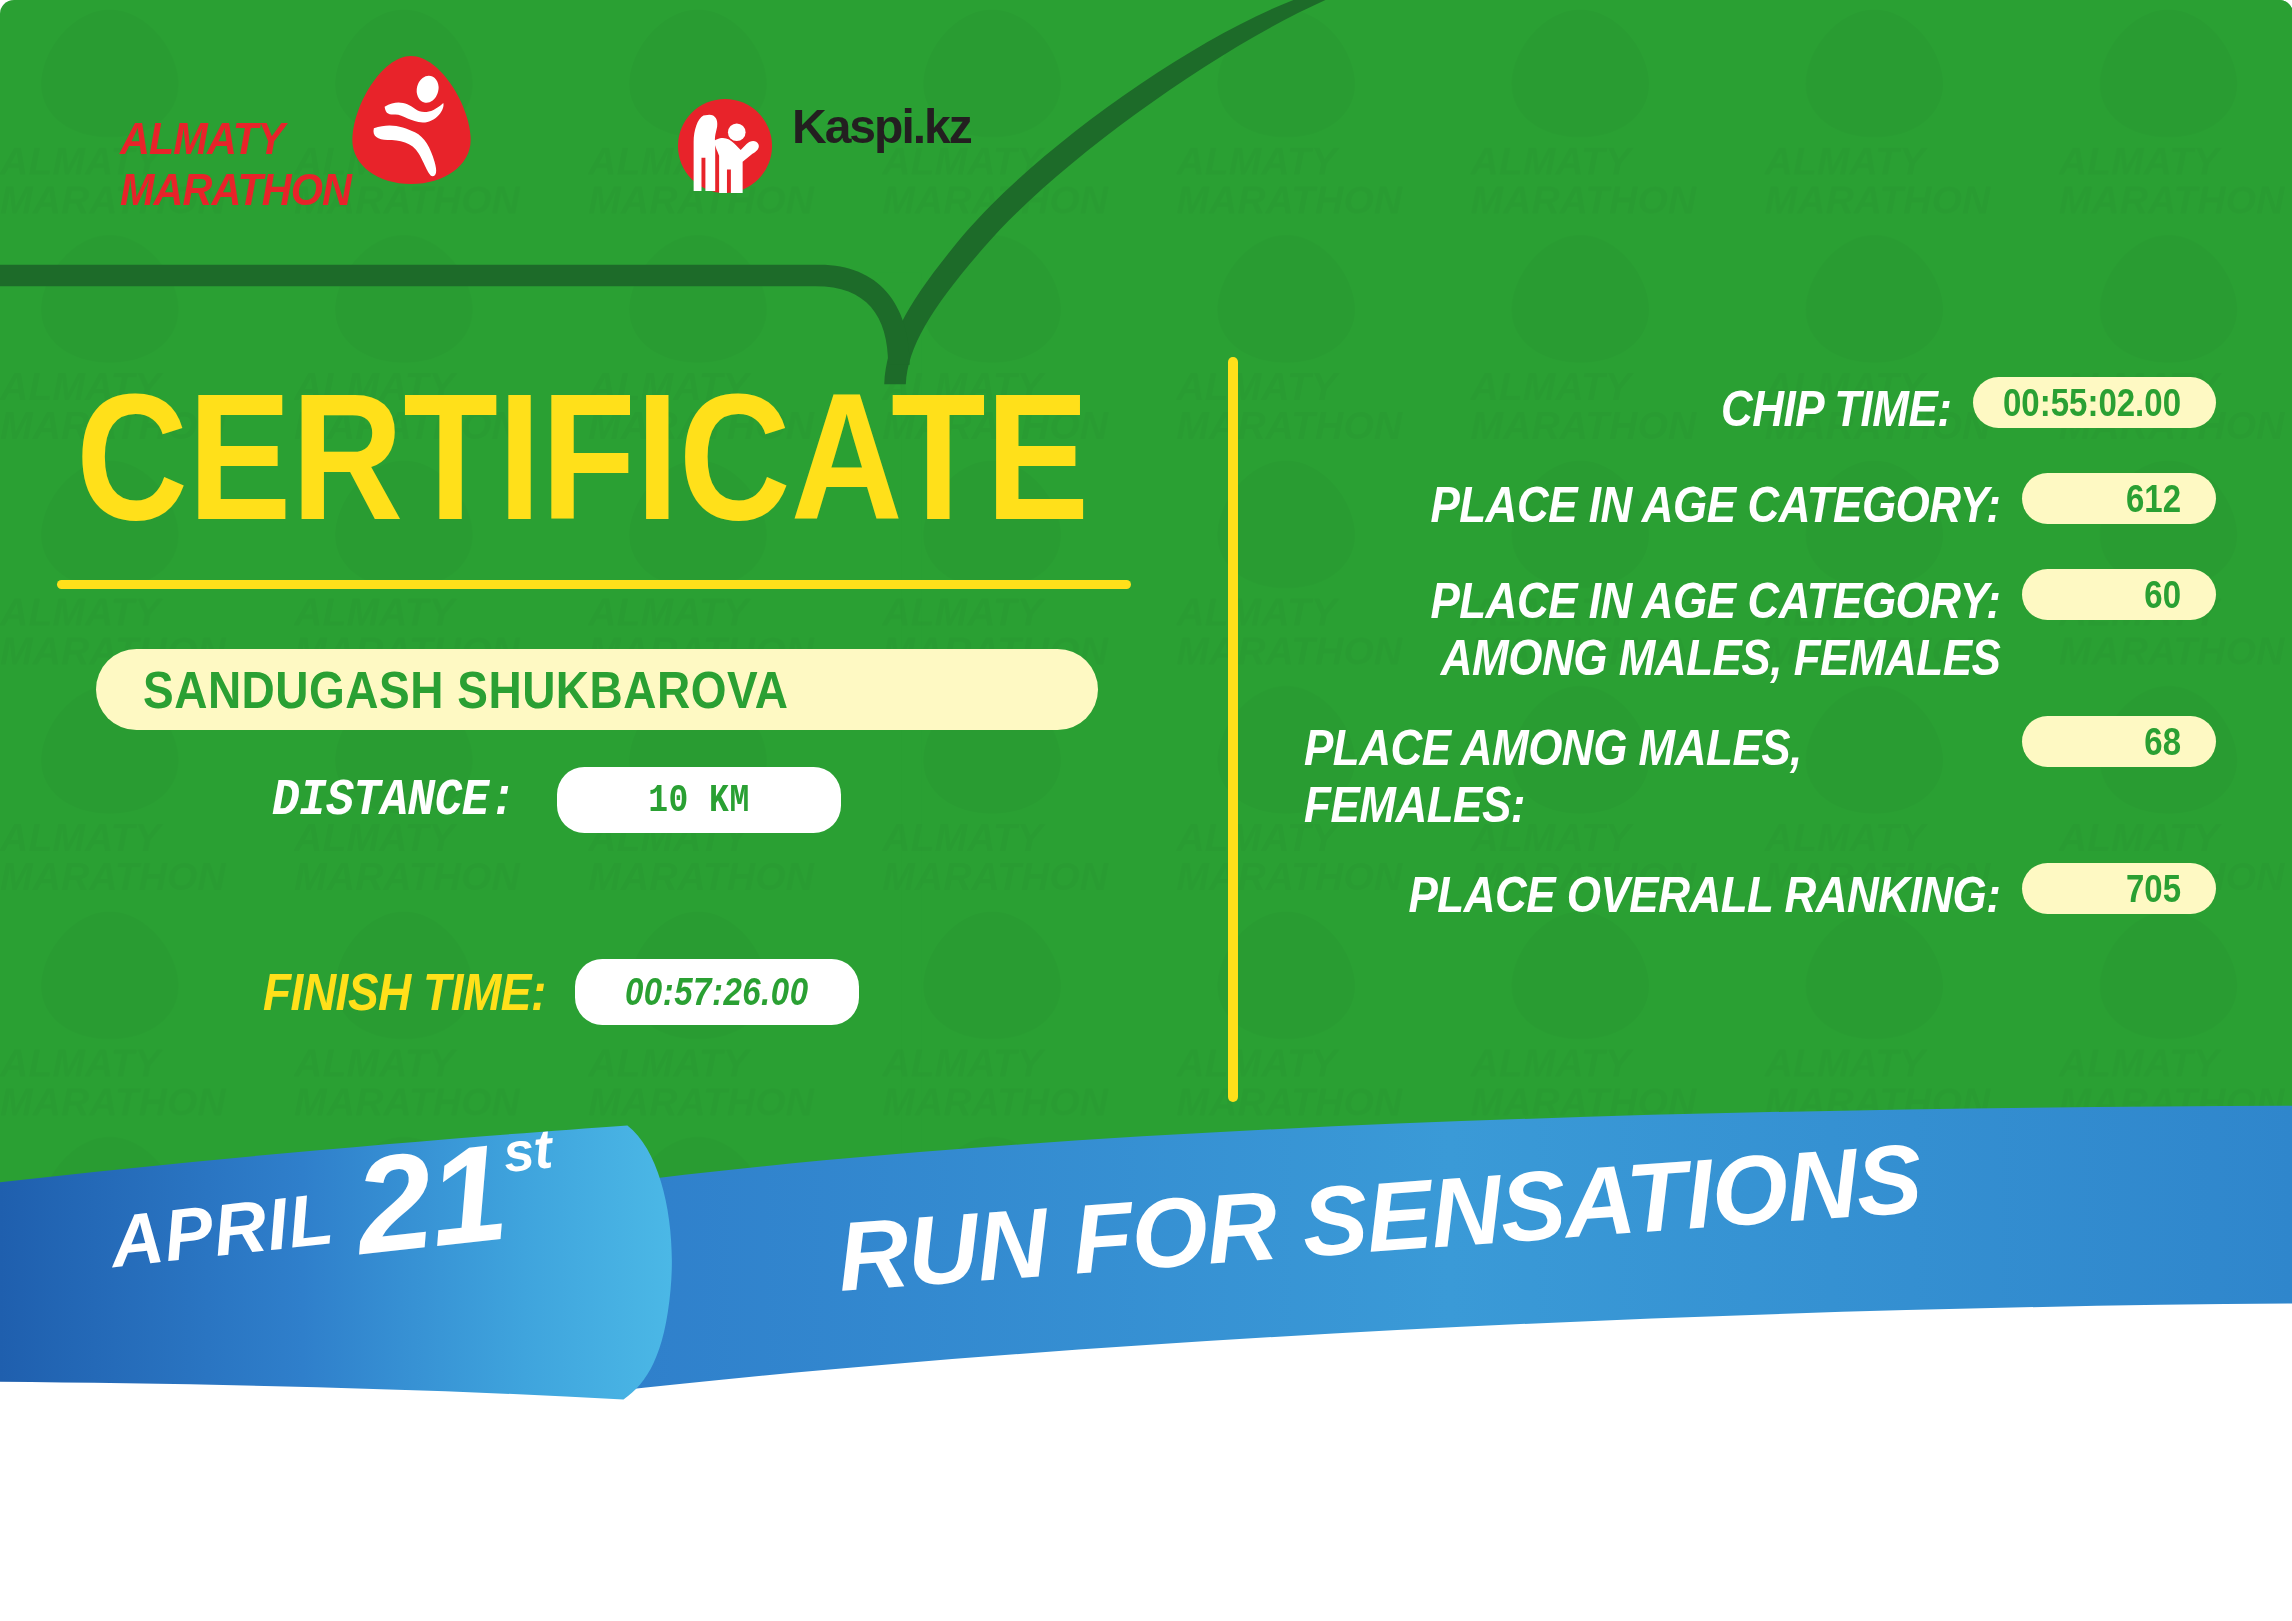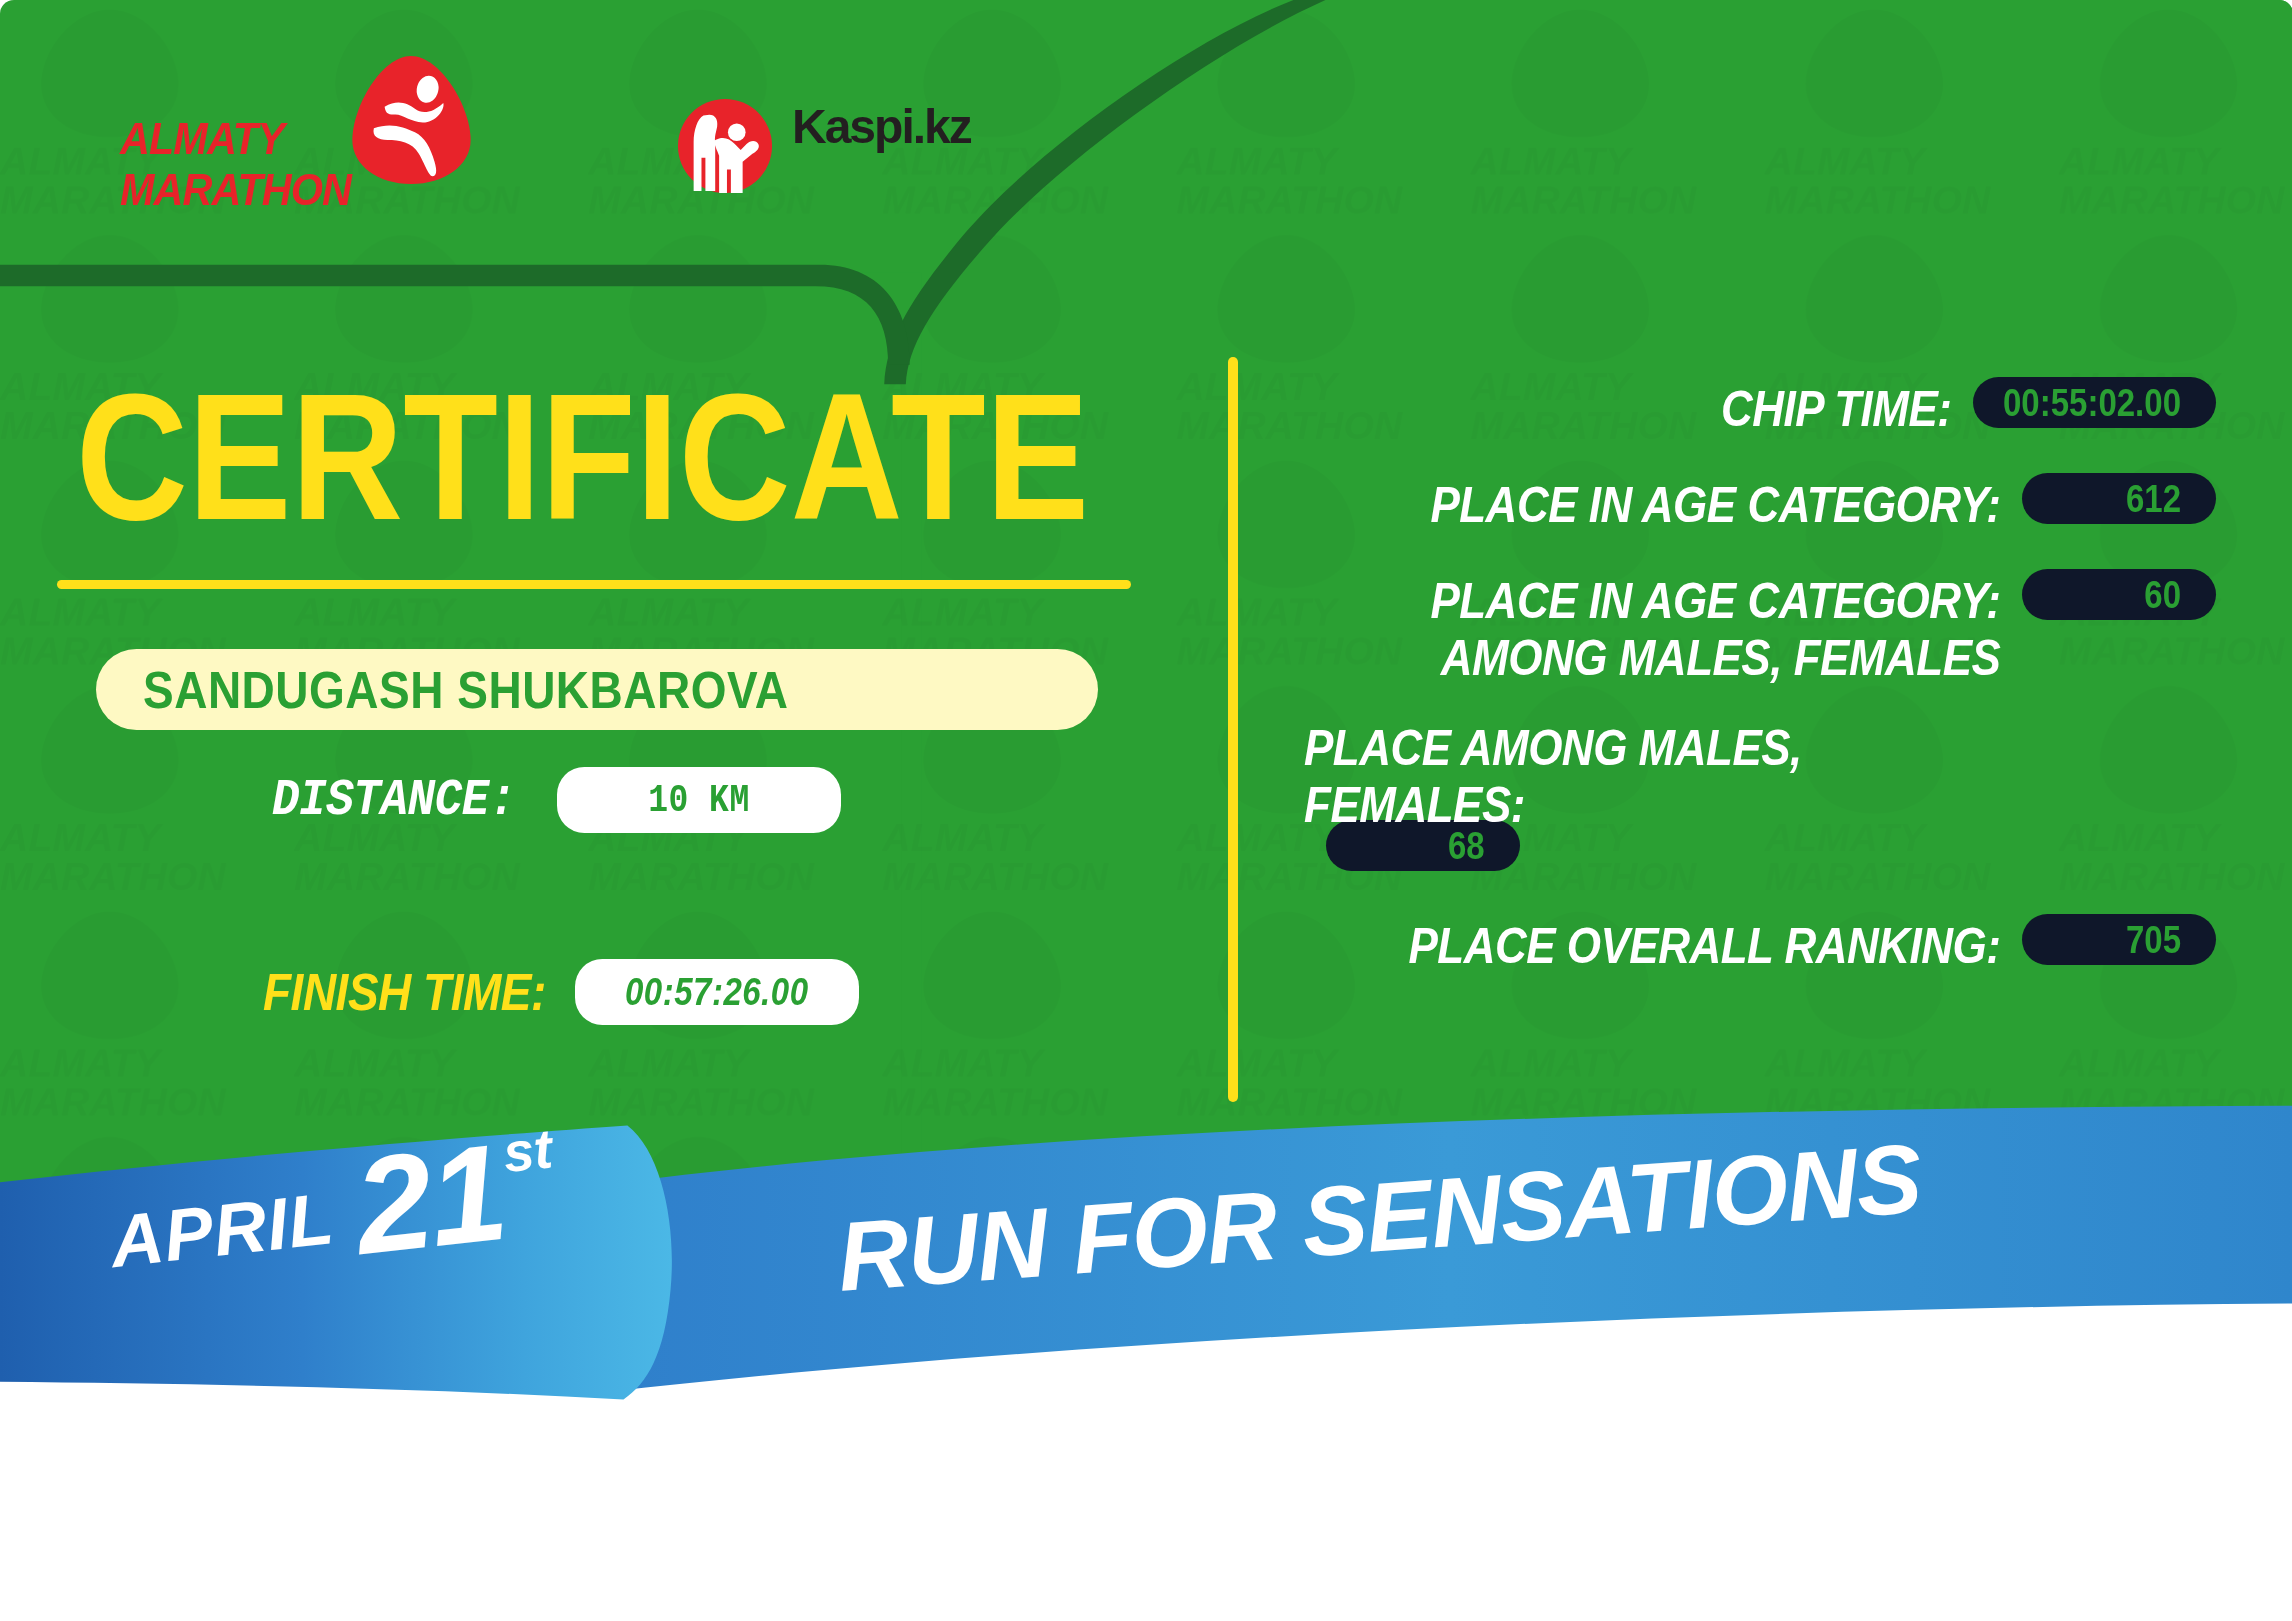--- a/index.html
+++ b/index.html
@@ -103,21 +103,21 @@
     justify-content:flex-end; 
   }
   .stat-label{
     color:#ffffff; font-size:44px; font-weight:bold; font-style:italic;
     line-height:51px; letter-spacing:-0.5px; flex:1 1 auto;
     transform:scaleY(1.13); transform-origin:left top;
     padding-top:2px;
   }
   .stat-label.align-right{ text-align:right; }
   .stat-pill{
-    flex:0 0 auto; width:194px; height:51px; background:#0f172a;
+    flex:0 0 auto; width:194px; height:51px; background:#fef9c3;
     border-radius:25.5px; display:flex; align-items:center;
     justify-content:flex-end; margin-left:21.6px;
   }
   .stat-value{
     color:#2aa033; font-size:33px; font-weight:bold; margin-right:35px;
     transform:scaleY(1.18);
   }
 
   
   .ribbon{ position:absolute; left:0; top:1098px; width:2293px; height:323px; }
@@ -254,21 +254,21 @@
       </span>
     </div>
 
     <div class="stat-row" style="margin-bottom:43px;">
       <span class="stat-label align-right">PLACE IN AGE CATEGORY:<br>AMONG MALES, FEMALES</span>
       <span class="stat-pill">
         <span class="stat-value">60</span>
       </span>
     </div>
 
-    <div class="stat-row" style="margin-bottom:43px;flex-direction:column;">
+    <div class="stat-row" style="margin-bottom:43px;">
       <span class="stat-label">PLACE AMONG MALES,<br>FEMALES:</span>
       <span class="stat-pill">
         <span class="stat-value">68</span>
       </span>
     </div>
 
     <div class="stat-row">
       <span class="stat-label align-right">PLACE OVERALL RANKING:</span>
       <span class="stat-pill">
         <span class="stat-value">705</span>

